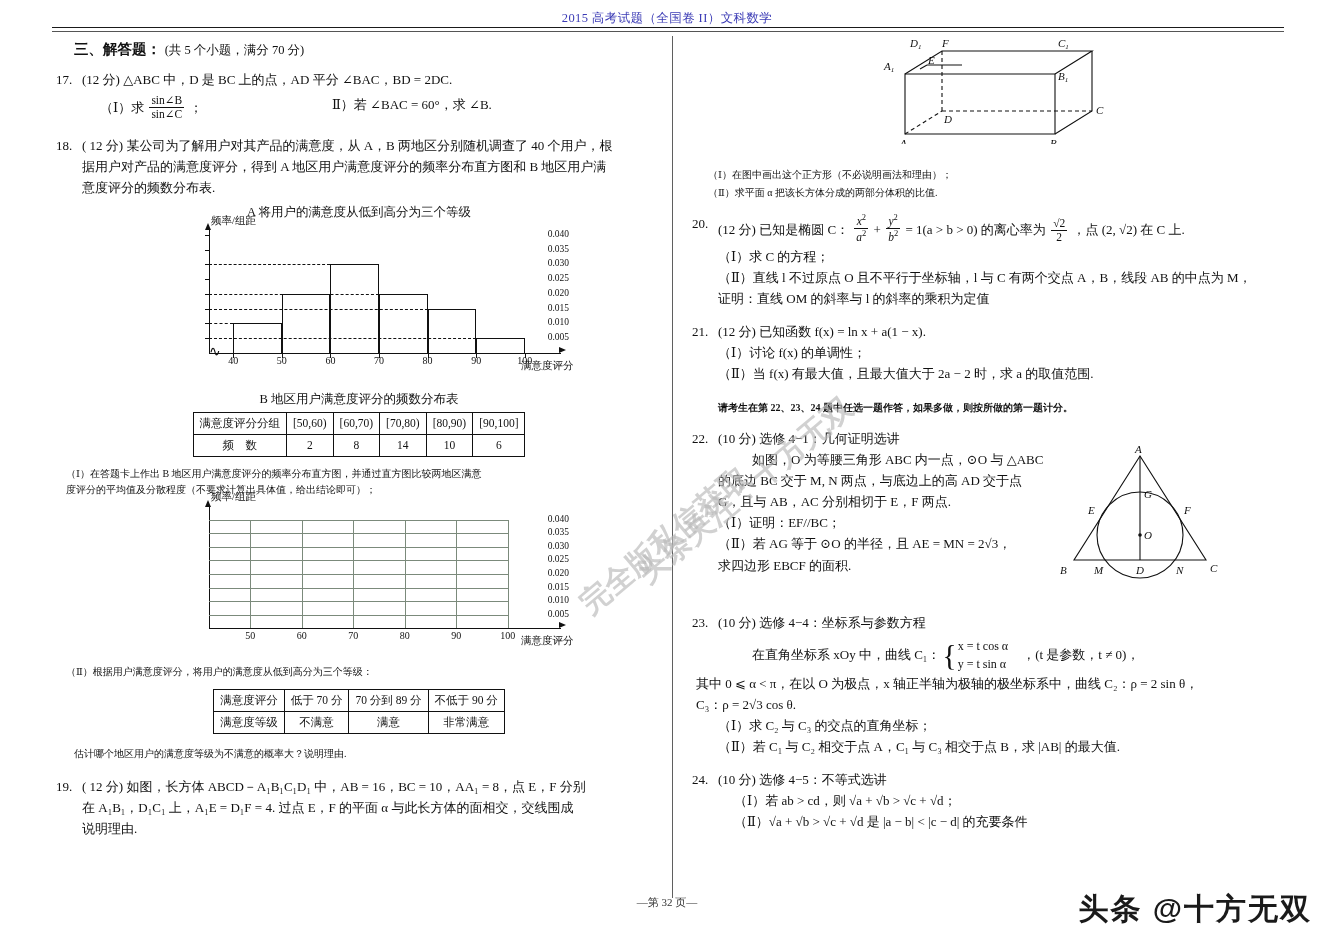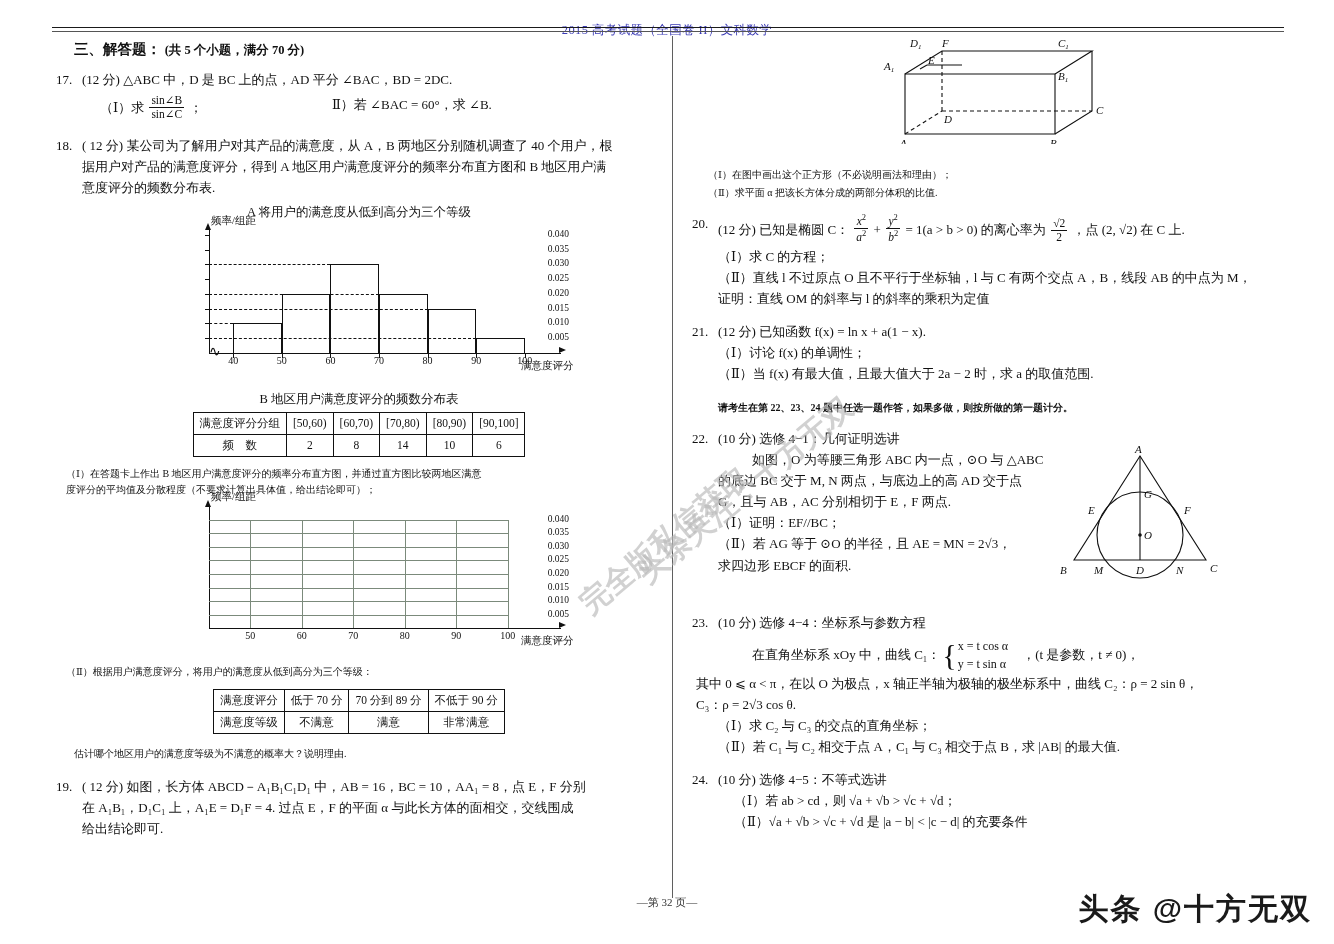--- a/index.html
+++ b/index.html
@@ -8,21 +8,21 @@
     background:#ffffff;
     font-family:"Liberation Serif","DejaVu Serif",serif;
     color:#111;
     overflow:hidden;
     position:relative;
   }
   .page{position:relative;width:1334px;height:944px;box-sizing:border-box;}
 
   
   .header{
-    position:absolute;left:0;top:22px;width:1334px;text-align:center;
+    position:absolute;left:0;top:10px;width:1334px;text-align:center;
     font-size:12.5px;color:#3b3bb5;letter-spacing:.4px;
   }
   .header-rule{
     position:absolute;left:52px;top:27px;width:1232px;height:0;
     border-top:1.6px solid #1a1a1a;
   }
   .header-rule2{
     position:absolute;left:52px;top:31px;width:1232px;height:0;
     border-top:.7px solid #555;
   }
@@ -31,21 +31,21 @@
   .col-divider{
     position:absolute;left:672px;top:36px;width:0;height:862px;
     border-left:1px solid #5f5f5f;
   }
   .col{position:absolute;top:40px;}
   .col-left{left:56px;width:606px;}
   .col-right{left:692px;width:600px;}
 
   
   .sec-title{font-weight:bold;font-size:14.5px;margin:0 0 6px 18px;}
-  .sec-title .sub{font-weight:bold;font-size:12.5px;}
+  .sec-title .sub{font-weight:normal;font-size:12.5px;}
   .q{font-size:13px;line-height:1.62;margin:10px 0 0 0;position:relative;}
   .q .num{position:absolute;left:0;top:0;}
   .q .body{display:block;margin-left:26px;}
   .indent{display:block;text-indent:0;}
   .para{font-size:10px;line-height:1.62;margin:9px 0 0 26px;}
   i.m{font-family:"Liberation Serif","DejaVu Serif",serif;font-style:italic;}
   .bold{font-weight:bold;}
   .tworow{display:flex;}
   .tworow>div:first-child{width:250px;}
 
@@ -300,21 +300,21 @@
         </tbody>
       </table>
 
     <div class="para" style="margin-left:18px;margin-top:12px;">估计哪个地区用户的满意度等级为不满意的概率大？说明理由.</div>
 
     <div class="q" style="margin-top:14px;">
       <span class="num">19.</span>
       <span class="body">
         <span class="indent">( 12 分) 如图，长方体 ABCD－A₁B₁C₁D₁ 中，AB = 16，BC = 10，AA₁ = 8，点 E，F 分别</span>
         <span class="indent">在 A₁B₁，D₁C₁ 上，A₁E = D₁F = 4. 过点 E，F 的平面 α 与此长方体的面相交，交线围成</span>
-        <span class="indent">给出结论即可.</span>
+        <span class="indent">说明理由.</span>
       </span>
     </div>
   </div>
 
   <div class="col col-right">
     <div style="height:118px;"></div>
 
     <div class="para" style="margin-left:16px;">（Ⅰ）在图中画出这个正方形（不必说明画法和理由）；</div>
     <div class="para" style="margin-left:16px;margin-top:2px;">（Ⅱ）求平面 α 把该长方体分成的两部分体积的比值.</div>
 

